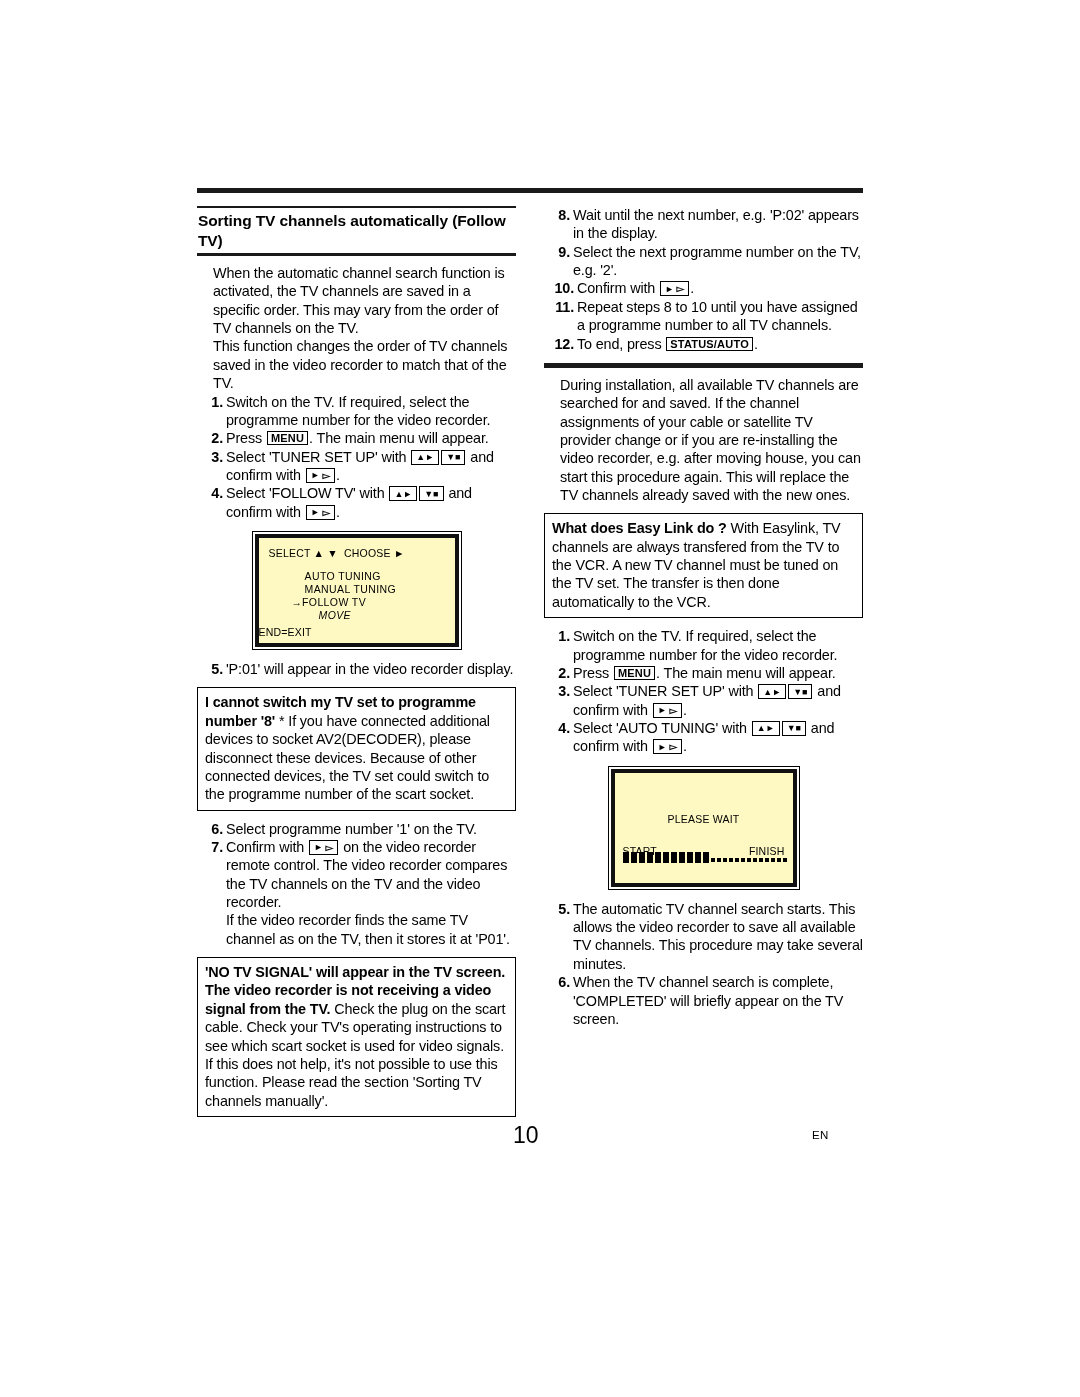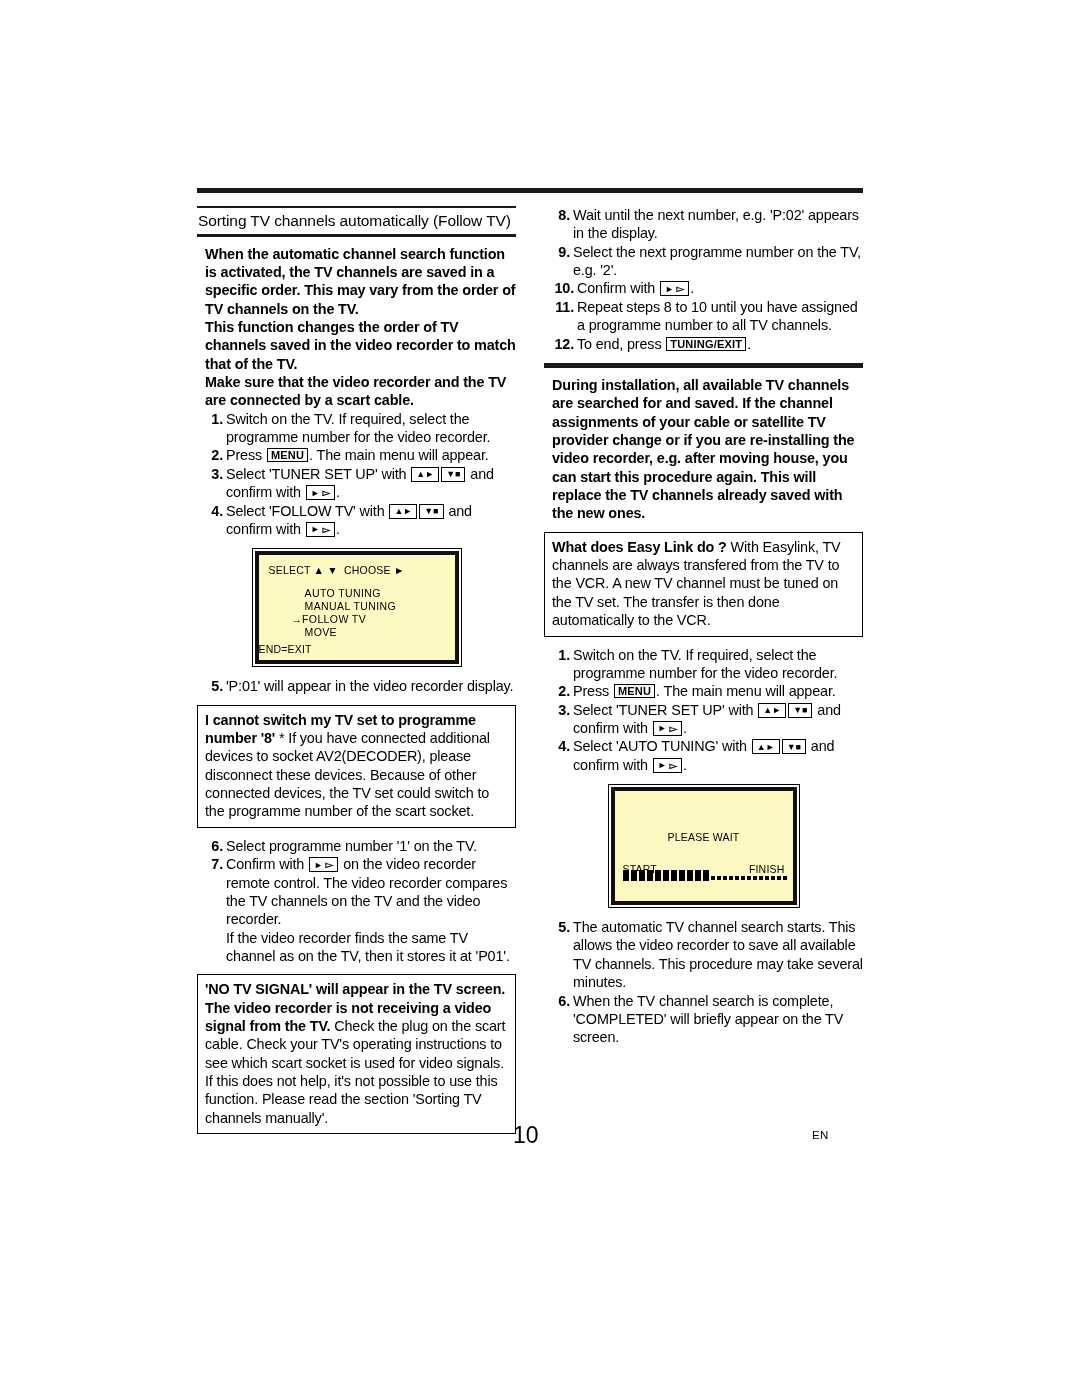--- a/index.html
+++ b/index.html
@@ -47,33 +47,32 @@
   .rule-thin {
     height: 2px;
     background: #1a1a1a;
   }
   .rule-thick {
     height: 3px;
     background: #1a1a1a;
   }
   .heading-text {
     font-size: 15.5px;
-    font-weight: normal;
+    font-weight: bold;
     line-height: 1.26;
     padding: 3px 0 3px 1px;
     letter-spacing: -0.1px;
   }
 
   
   p.body {
     font-size: 14.4px;
     line-height: 1.275;
-    margin: 0 0 0 8px;
+    margin: 0 0 0 16px;
     letter-spacing: -0.15px;
-    font-weight: bold;
   }
 
   
   ol.steps {
     list-style: none;
     margin: 0;
     padding: 0;
   }
   ol.steps > li {
     position: relative;
@@ -220,21 +219,20 @@
     <div class="col">
 
       <div class="heading-block">
         <div class="rule-thin"></div>
         <div class="heading-text">Sorting TV channels automatically (Follow TV)</div>
         <div class="rule-thick"></div>
       </div>
 
       <p class="body">When the automatic channel search function is activated, the TV channels are saved in a specific order. This may vary from the order of TV channels on the TV.</p>
       <p class="body">This function changes the order of TV channels saved in the video recorder to match that of the TV.</p>
-      <p class="body">Make sure that the video recorder and the TV are connected by a scart cable.</p>
 
       <ol class="steps">
         <li>
           <span class="num">1.</span><span>Switch on the TV. If required, select the programme number for the video recorder.</span>
         </li>
         <li>
           <span class="num">2.</span><span>Press </span><span class="key">MENU</span><span>. The main menu will appear.</span>
         </li>
         <li>
           <span class="num">3.</span><span>Select 'TUNER SET UP' with </span><span class="key glyph"><span class="t">▲►</span></span><span class="key glyph"><span class="t">▼■</span></span><span> and confirm with </span><span class="key glyph"><span class="t">►</span> <span class="hollow">▻</span></span>.
@@ -244,21 +242,21 @@
         </li>
       </ol>
 
       <div class="osd-wrap">
         <div class="osd">
           <div class="osd-inner">
             <div class="osd-row" style="left:10px; top:9px;"><span>SELECT</span> <span>▲ ▼</span>&nbsp; <span>CHOOSE</span> <span>►</span></div>
             <div class="osd-row osd-menu-item" style="left:46px; top:32px;">AUTO TUNING</div>
             <div class="osd-row osd-menu-item" style="left:46px; top:45px;">MANUAL TUNING</div>
             <div class="osd-row" style="left:33px; top:58px;"><span class="arrow-marker">→</span><span class="osd-menu-item">FOLLOW TV</span></div>
-            <div class="osd-row osd-menu-item" style="left:46px; top:71px;">MOVE</div>
+            <div class="osd-row osd-menu-item" style="left:60px; top:71px;font-style:italic;">MOVE</div>
             <div class="osd-row" style="left:0; top:88px;">END=EXIT</div>
           </div>
         </div>
       </div>
 
       <ol class="steps">
         <li>
           <span class="num">5.</span><span>'P:01' will appear in the video recorder display.</span>
         </li>
       </ol>
@@ -296,21 +294,21 @@
         <li>
           <span class="num">9.</span><span>Select the next programme number on the TV, e.g. '2'.</span>
         </li>
         <li class="wide">
           <span class="num">10.</span><span>Confirm with </span><span class="key glyph"><span class="t">►</span> <span class="hollow">▻</span></span><span>.</span>
         </li>
         <li class="wide">
           <span class="num">11.</span><span>Repeat steps 8 to 10 until you have assigned a programme number to all TV channels.</span>
         </li>
         <li class="wide">
-          <span class="num">12.</span><span>To end, press </span><span class="key">TUNING/EXIT</span><span>.</span>
+          <span class="num">12.</span><span>To end, press </span><span class="key">STATUS/AUTO</span><span>.</span>
         </li>
       </ol>
 
       <div class="heading-block" style="margin-top:10px;">
         <div class="rule-thin"></div>
         <div class="rule-thick"></div>
       </div>
 
       <p class="body">During installation, all available TV channels are searched for and saved. If the channel assignments of your cable or satellite TV provider change or if you are re-installing the video recorder, e.g. after moving house, you can start this procedure again. This will replace the TV channels already saved with the new ones.</p>
 

